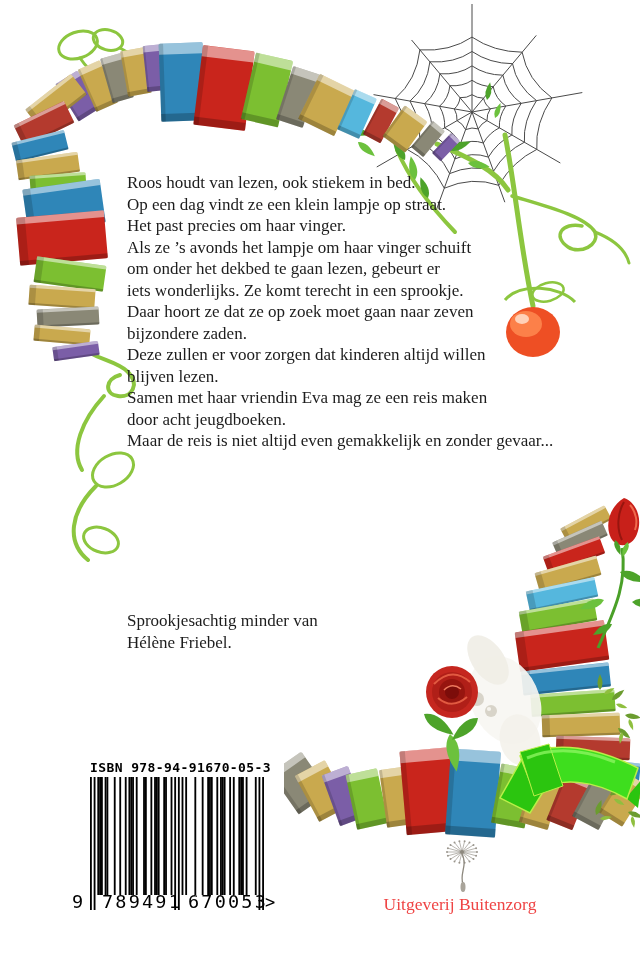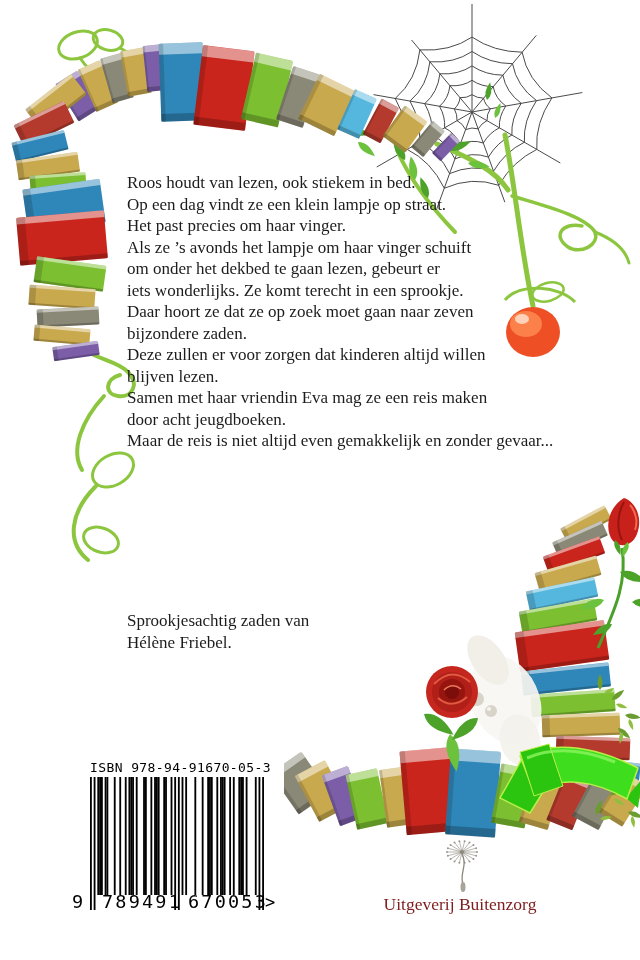--- a/index.html
+++ b/index.html
@@ -7,29 +7,29 @@
         font-family:"Liberation Serif","DejaVu Serif",serif;}
   #decor{position:absolute;left:0;top:0;}
   .blurb{position:absolute;left:121px;width:460px;font-size:17px;line-height:21.5px;
          color:#1c1c1c;white-space:pre-line;margin-left:6px;}
   .p1{top:172px}
   .p2{top:466px}
   .p3{top:610px}
   .barcode{position:absolute;left:72px;top:760px;width:212px;height:160px;background:#fff;
            font-family:"DejaVu Sans Mono","Liberation Mono",monospace;color:#000;}
   .isbn{position:absolute;left:18px;top:0;width:176px;text-align:center;font-size:13px;
-        letter-spacing:0.4px;white-space:nowrap;}
+        letter-spacing:0.4px;white-space:nowrap;font-weight:bold;}
   #bars{position:absolute;left:18px;top:17px;}
   .bcd{position:absolute;top:131px;font-size:18.5px;line-height:22px;}
   .d-lead{left:0px;}
   .d-g1{left:24px;width:92px;letter-spacing:2.2px;text-align:center;}
   .d-g2{left:116px;width:78px;letter-spacing:2.2px;text-align:center;}
   .d-trail{left:193px;font-size:17px;}
   .publisher-name{position:absolute;left:340px;top:894px;width:240px;text-align:center;
-                  font-size:17.5px;color:#7f1d1d;}
+                  font-size:17.5px;color:#ef4444;}
   #dand{position:absolute;left:425px;top:832px;}
 </style>
 </head>
 <body>
 
 <div class="page">
 
   <svg id="decor" width="640" height="960" viewBox="0 0 640 960">
       <g>
         <line x1="472" y1="112" x2="472" y2="4" stroke="#4a4a4a" stroke-width="1"></line>
@@ -461,21 +461,21 @@
 Als ze ’s avonds het lampje om haar vinger schuift
 om onder het dekbed te gaan lezen, gebeurt er
 iets wonderlijks. Ze komt terecht in een sprookje.
 Daar hoort ze dat ze op zoek moet gaan naar zeven
 bijzondere zaden.
 Deze zullen er voor zorgen dat kinderen altijd willen
 blijven lezen.
 Samen met haar vriendin Eva mag ze een reis maken
 door acht jeugdboeken.
 Maar de reis is niet altijd even gemakkelijk en zonder gevaar...</div>
-  <div class="blurb p3">Sprookjesachtig zaden van
+  <div class="blurb p3">Sprookjesachtig minder van
 Hélène Friebel.</div>
 
   <div class="barcode">
     <div class="isbn">ISBN 978-94-91670-05-3</div>
     <svg id="bars" width="174" height="133" viewBox="0 0 174 133">
         <rect x="0.00" y="0" width="1.83" height="133" fill="#000"></rect>
         <rect x="3.66" y="0" width="1.83" height="133" fill="#000"></rect>
         <rect x="7.33" y="0" width="1.83" height="118" fill="#000"></rect>
         <rect x="9.16" y="0" width="1.83" height="118" fill="#000"></rect>
         <rect x="10.99" y="0" width="1.83" height="118" fill="#000"></rect>

